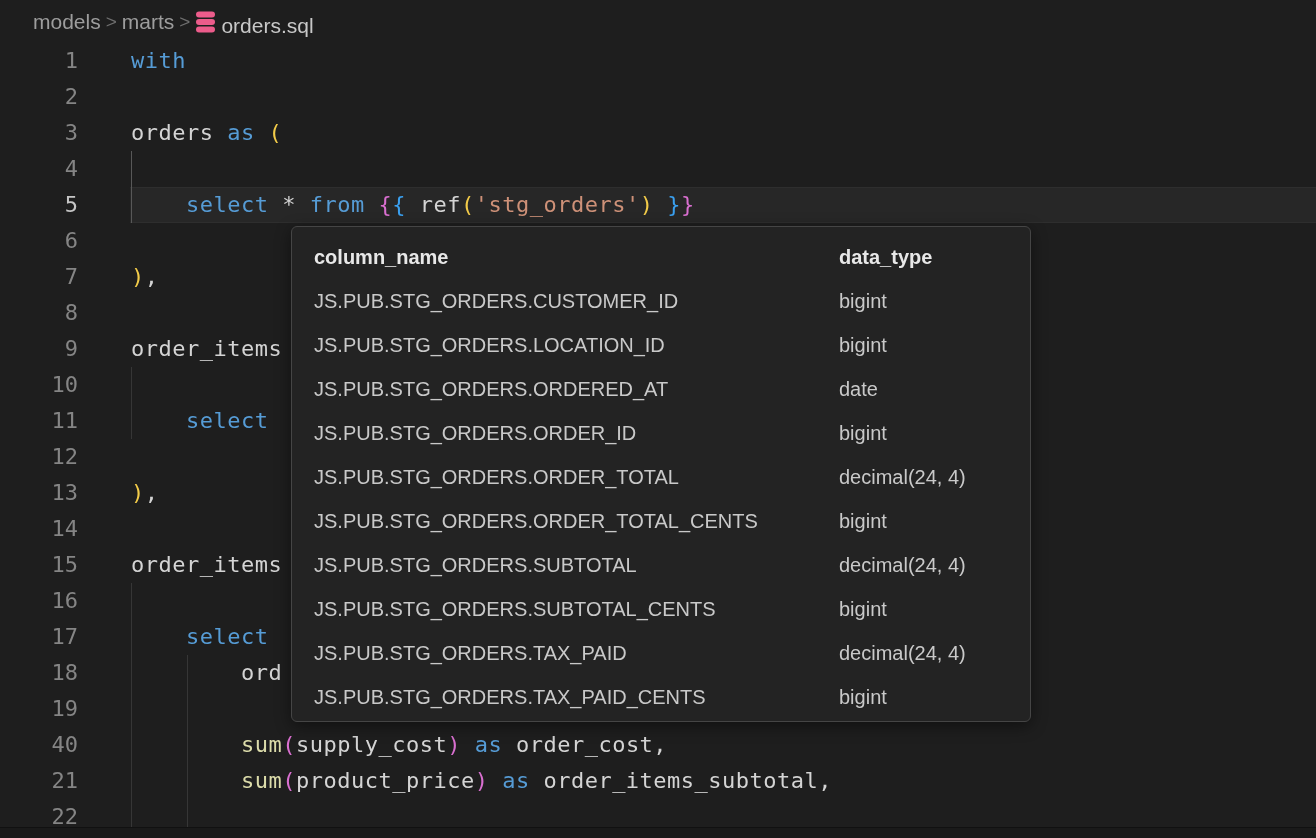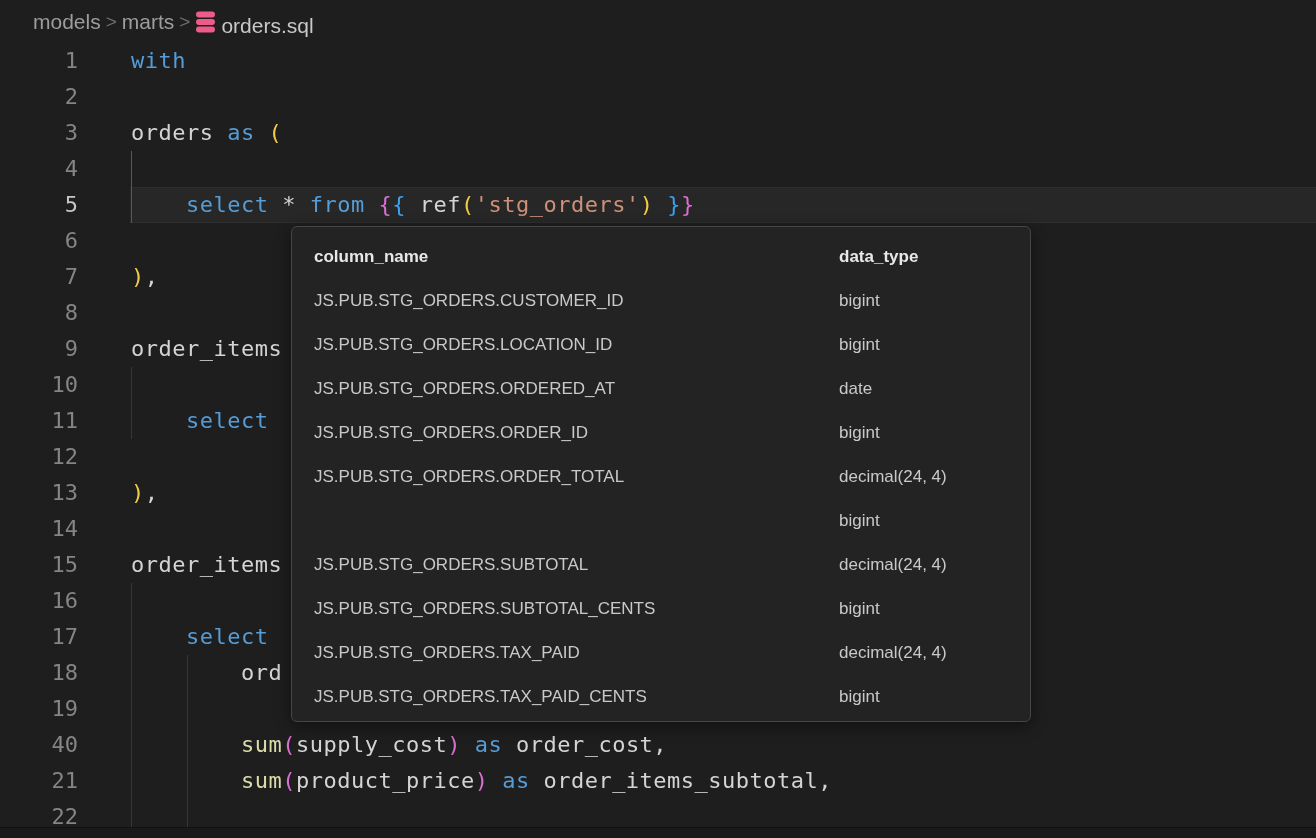--- a/index.html
+++ b/index.html
@@ -61,21 +61,21 @@
   
   .popup {
     position: absolute; left: 291px; top: 226px; width: 740px; height: 496px;
     background: var(--popup-bg, #232323);
     border: 1px solid var(--popup-border, #454545);
     border-radius: 6px;
     box-sizing: border-box;
     padding-top: 8px;
     box-shadow: 0 4px 16px rgba(0,0,0,0.45);
     z-index: 10;
-    font-size: 17px;
+    font-size: 20px;
     color: var(--popup-fg, #c9c9c9);
     overflow: hidden;
   }
   .prow { position: relative; height: 44px; }
   .pc1 { position: absolute; left: 22px; line-height: 44px; white-space: nowrap; }
   .pc2 { position: absolute; left: 547px; line-height: 44px; white-space: nowrap; }
   .phead { font-weight: bold; color: var(--popup-header-fg, #e8e8e8); }
 
   
   .bottom-strip {
@@ -217,20 +217,21 @@
       </div>
       <div class="prow">
         <span class="pc1">JS.PUB.STG_ORDERS.ORDER_ID</span>
         <span class="pc2">bigint</span>
       </div>
       <div class="prow">
         <span class="pc1">JS.PUB.STG_ORDERS.ORDER_TOTAL</span>
         <span class="pc2">decimal(24, 4)</span>
       </div>
       <div class="prow">
+        <span class="pc1">JS.PUB.STG_ORDERS.ORDER_TOTAL_CENTS</span>
         <span class="pc2">bigint</span>
       </div>
       <div class="prow">
         <span class="pc1">JS.PUB.STG_ORDERS.SUBTOTAL</span>
         <span class="pc2">decimal(24, 4)</span>
       </div>
       <div class="prow">
         <span class="pc1">JS.PUB.STG_ORDERS.SUBTOTAL_CENTS</span>
         <span class="pc2">bigint</span>
       </div>

